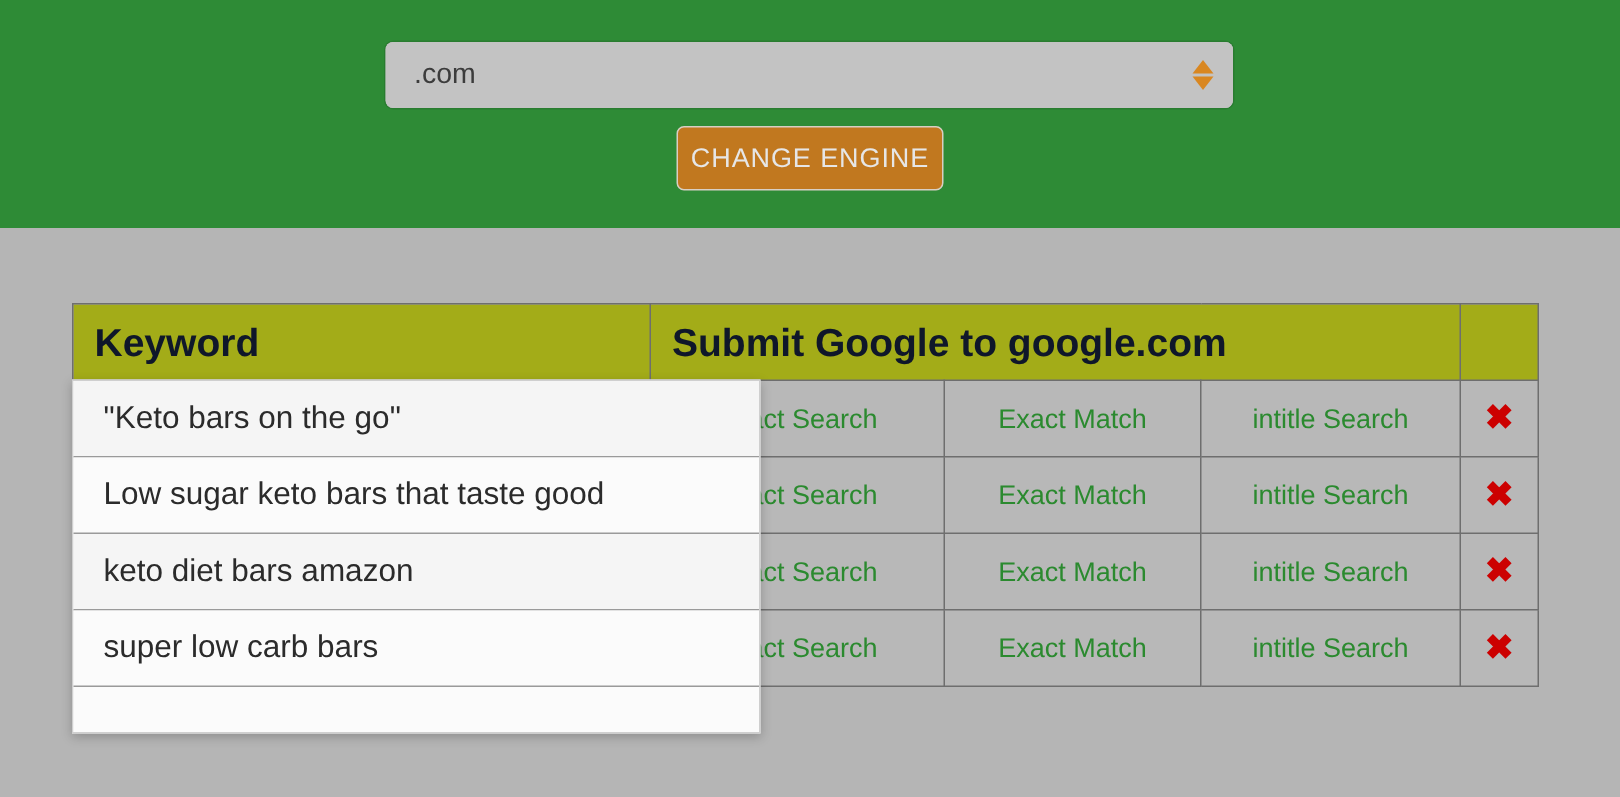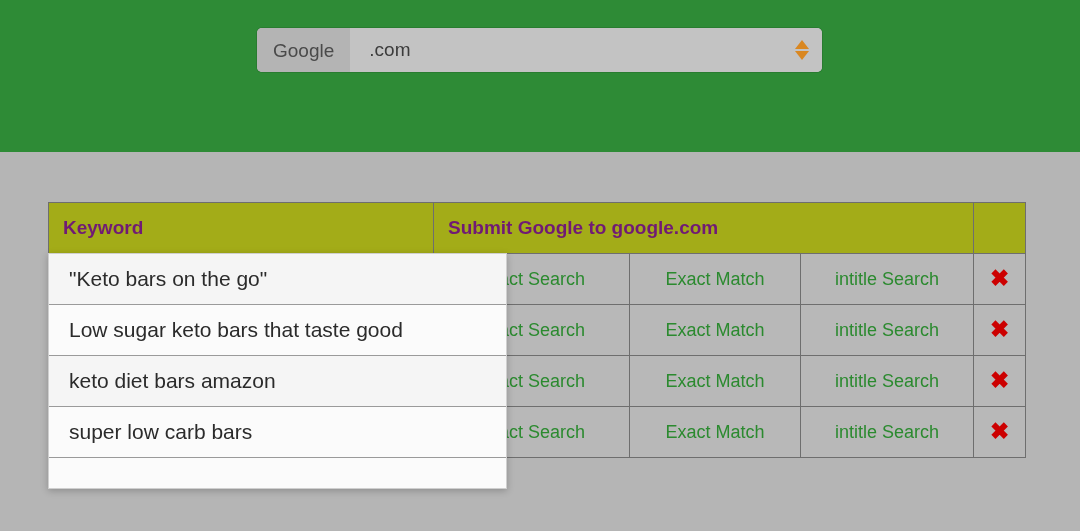--- a/index.html
+++ b/index.html
@@ -110,22 +110,22 @@
     table-layout: fixed;
   }
   .kw-table th, .kw-table td {
     border: 1px solid #6e6e6e;
     box-sizing: border-box;
     height: 51px;
     padding: 0 14px;
   }
   .kw-table th {
     background: #a3ac18;
-    color: #701a75;
-    font-size: 19px;
+    color: #0f172a;
+    font-size: 26px;
     font-weight: bold;
     text-align: left;
   }
   .kw-table td {
     background: #b8b8b8;
     font-size: 18px;
     color: #2b8a2f;
     text-align: left;
   }
   .col-keyword   { width: 385px; }
@@ -182,30 +182,30 @@
     height: 30px;
     background: #fbfbfb;
   }
 </style>
 </head>
 <body>
 
 <div class="engine-bar">
 
   <div class="engine-input-group">
-    <div class="engine-prefix">Google</div>
     <div class="engine-select">
       <span>.com</span>
       <span class="spinner">
         <span class="spin-up"></span>
         <span class="spin-down"></span>
       </span>
     </div>
   </div>
 
+  <button class="change-engine-btn">CHANGE ENGINE</button>
 </div>
 
 <table class="kw-table">
   <colgroup>
     <col class="col-keyword">
     <col class="col-exact">
     <col class="col-match">
     <col class="col-intitle">
     <col class="col-remove">
   </colgroup>

